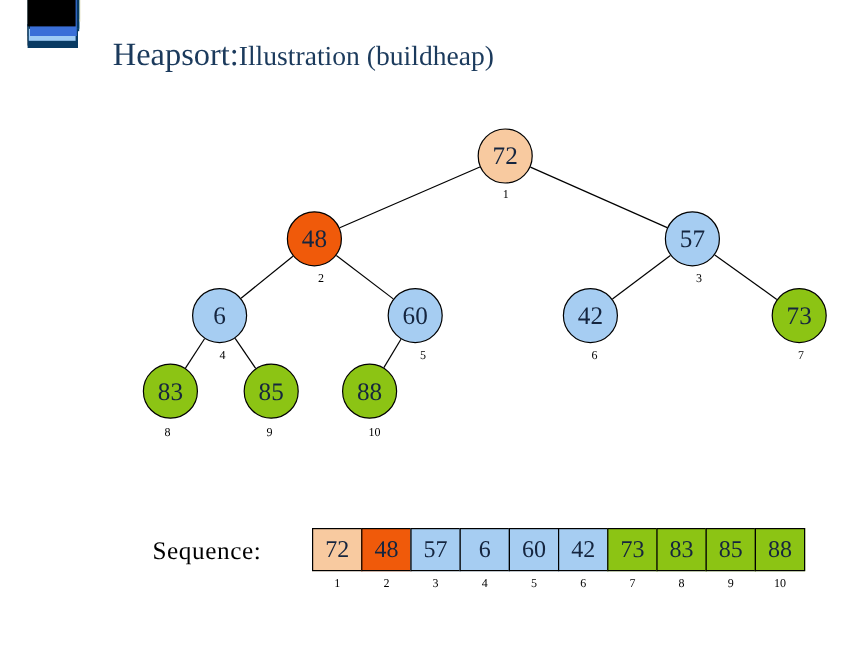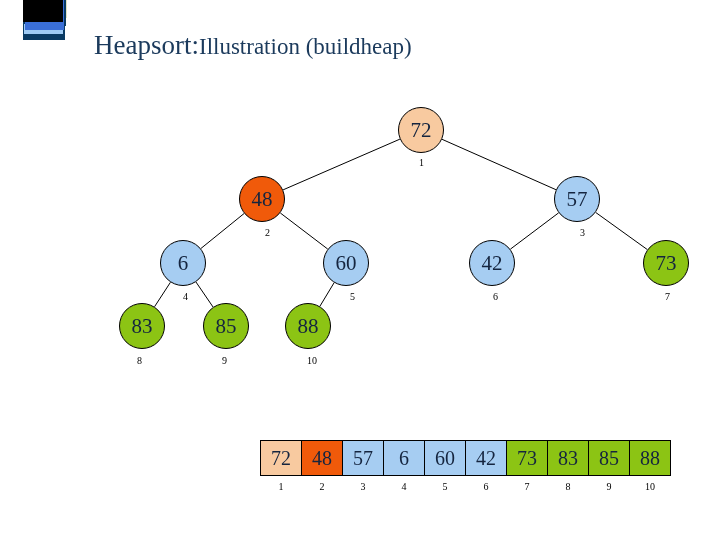--- a/index.html
+++ b/index.html
@@ -197,20 +197,21 @@
       <div class="node" style="left: 643px; top: 240px; background: rgb(140, 196, 20);">73</div>
       <div class="node-index" style="left: 665px; top: 292px;">7</div>
       <div class="node" style="left: 119px; top: 303px; background: rgb(140, 196, 20);">83</div>
       <div class="node-index" style="left: 137px; top: 356px;">8</div>
       <div class="node" style="left: 203px; top: 303px; background: rgb(140, 196, 20);">85</div>
       <div class="node-index" style="left: 222px; top: 356px;">9</div>
       <div class="node" style="left: 285px; top: 303px; background: rgb(140, 196, 20);">88</div>
       <div class="node-index" style="left: 307px; top: 356px;">10</div>
     </div>
 
+  <div id="sequence-label">Sequence:</div>
   <div id="sequence-row">
       <div class="seq-cell" style="background: rgb(248, 202, 160);">72</div>
       <div class="seq-cell" style="background: rgb(240, 90, 10);">48</div>
       <div class="seq-cell" style="background: rgb(166, 205, 242);">57</div>
       <div class="seq-cell" style="background: rgb(166, 205, 242);">6</div>
       <div class="seq-cell" style="background: rgb(166, 205, 242);">60</div>
       <div class="seq-cell" style="background: rgb(166, 205, 242);">42</div>
       <div class="seq-cell" style="background: rgb(140, 196, 20);">73</div>
       <div class="seq-cell" style="background: rgb(140, 196, 20);">83</div>
       <div class="seq-cell" style="background: rgb(140, 196, 20);">85</div>

